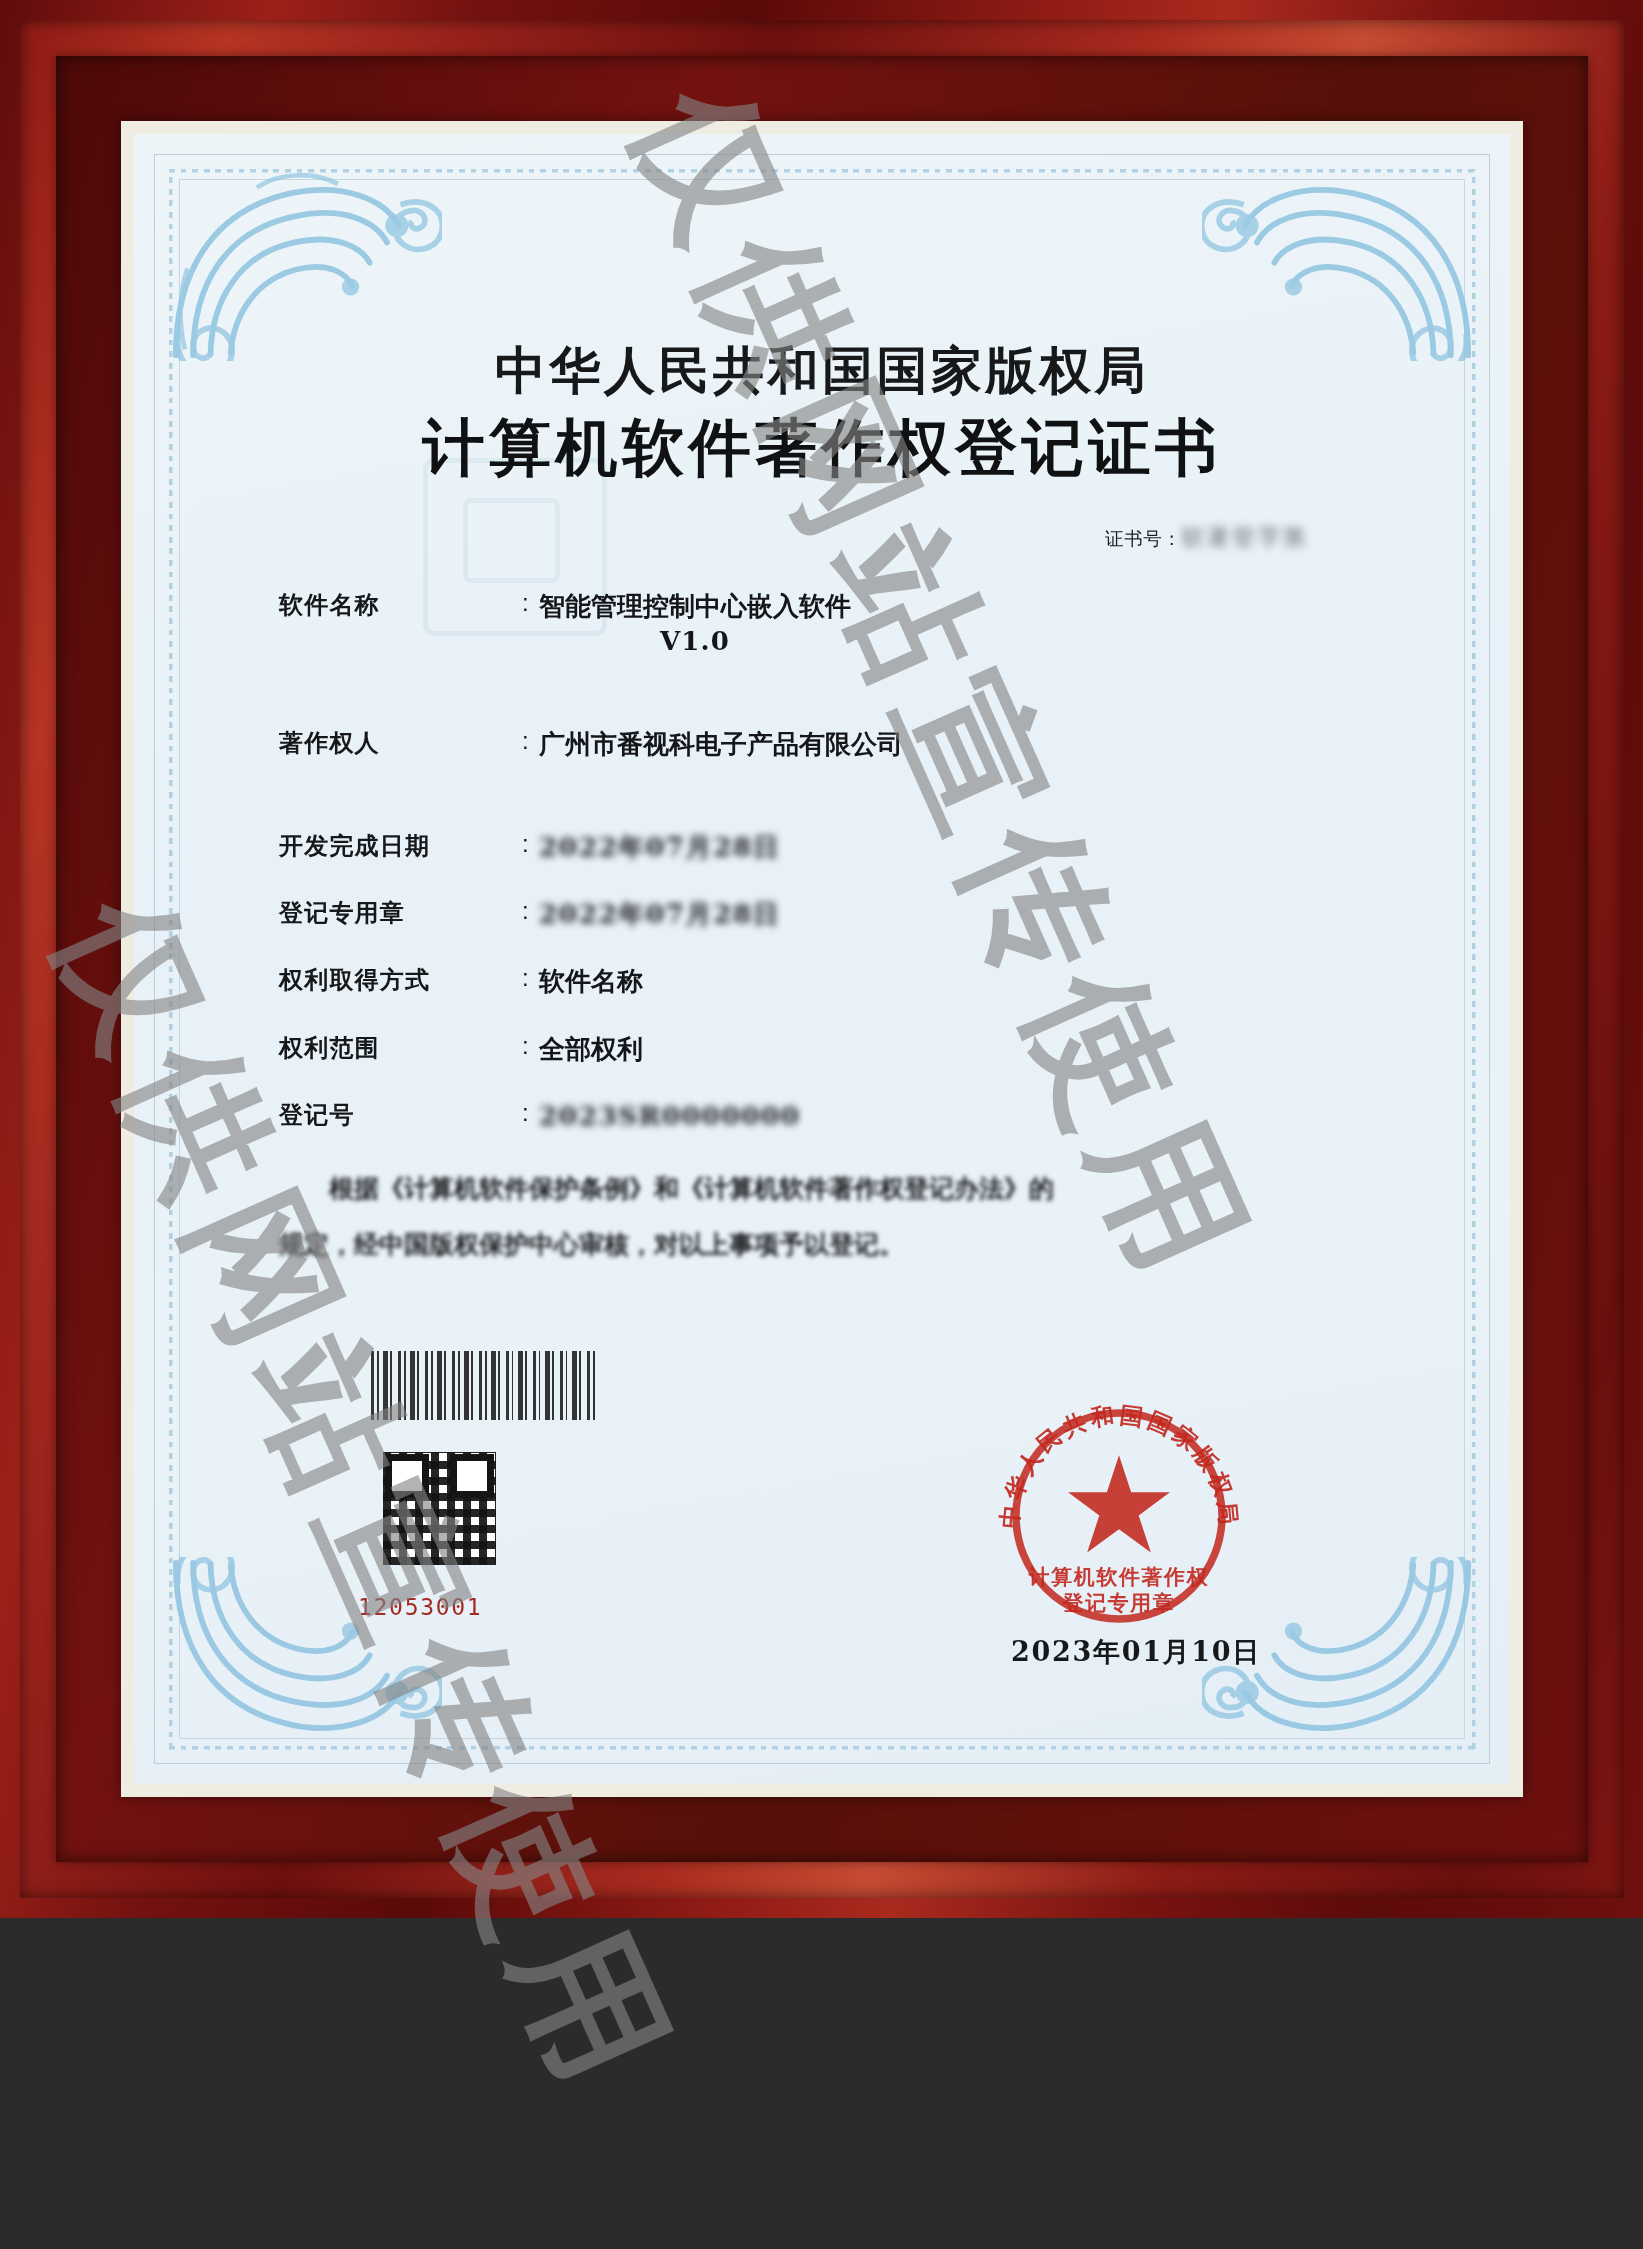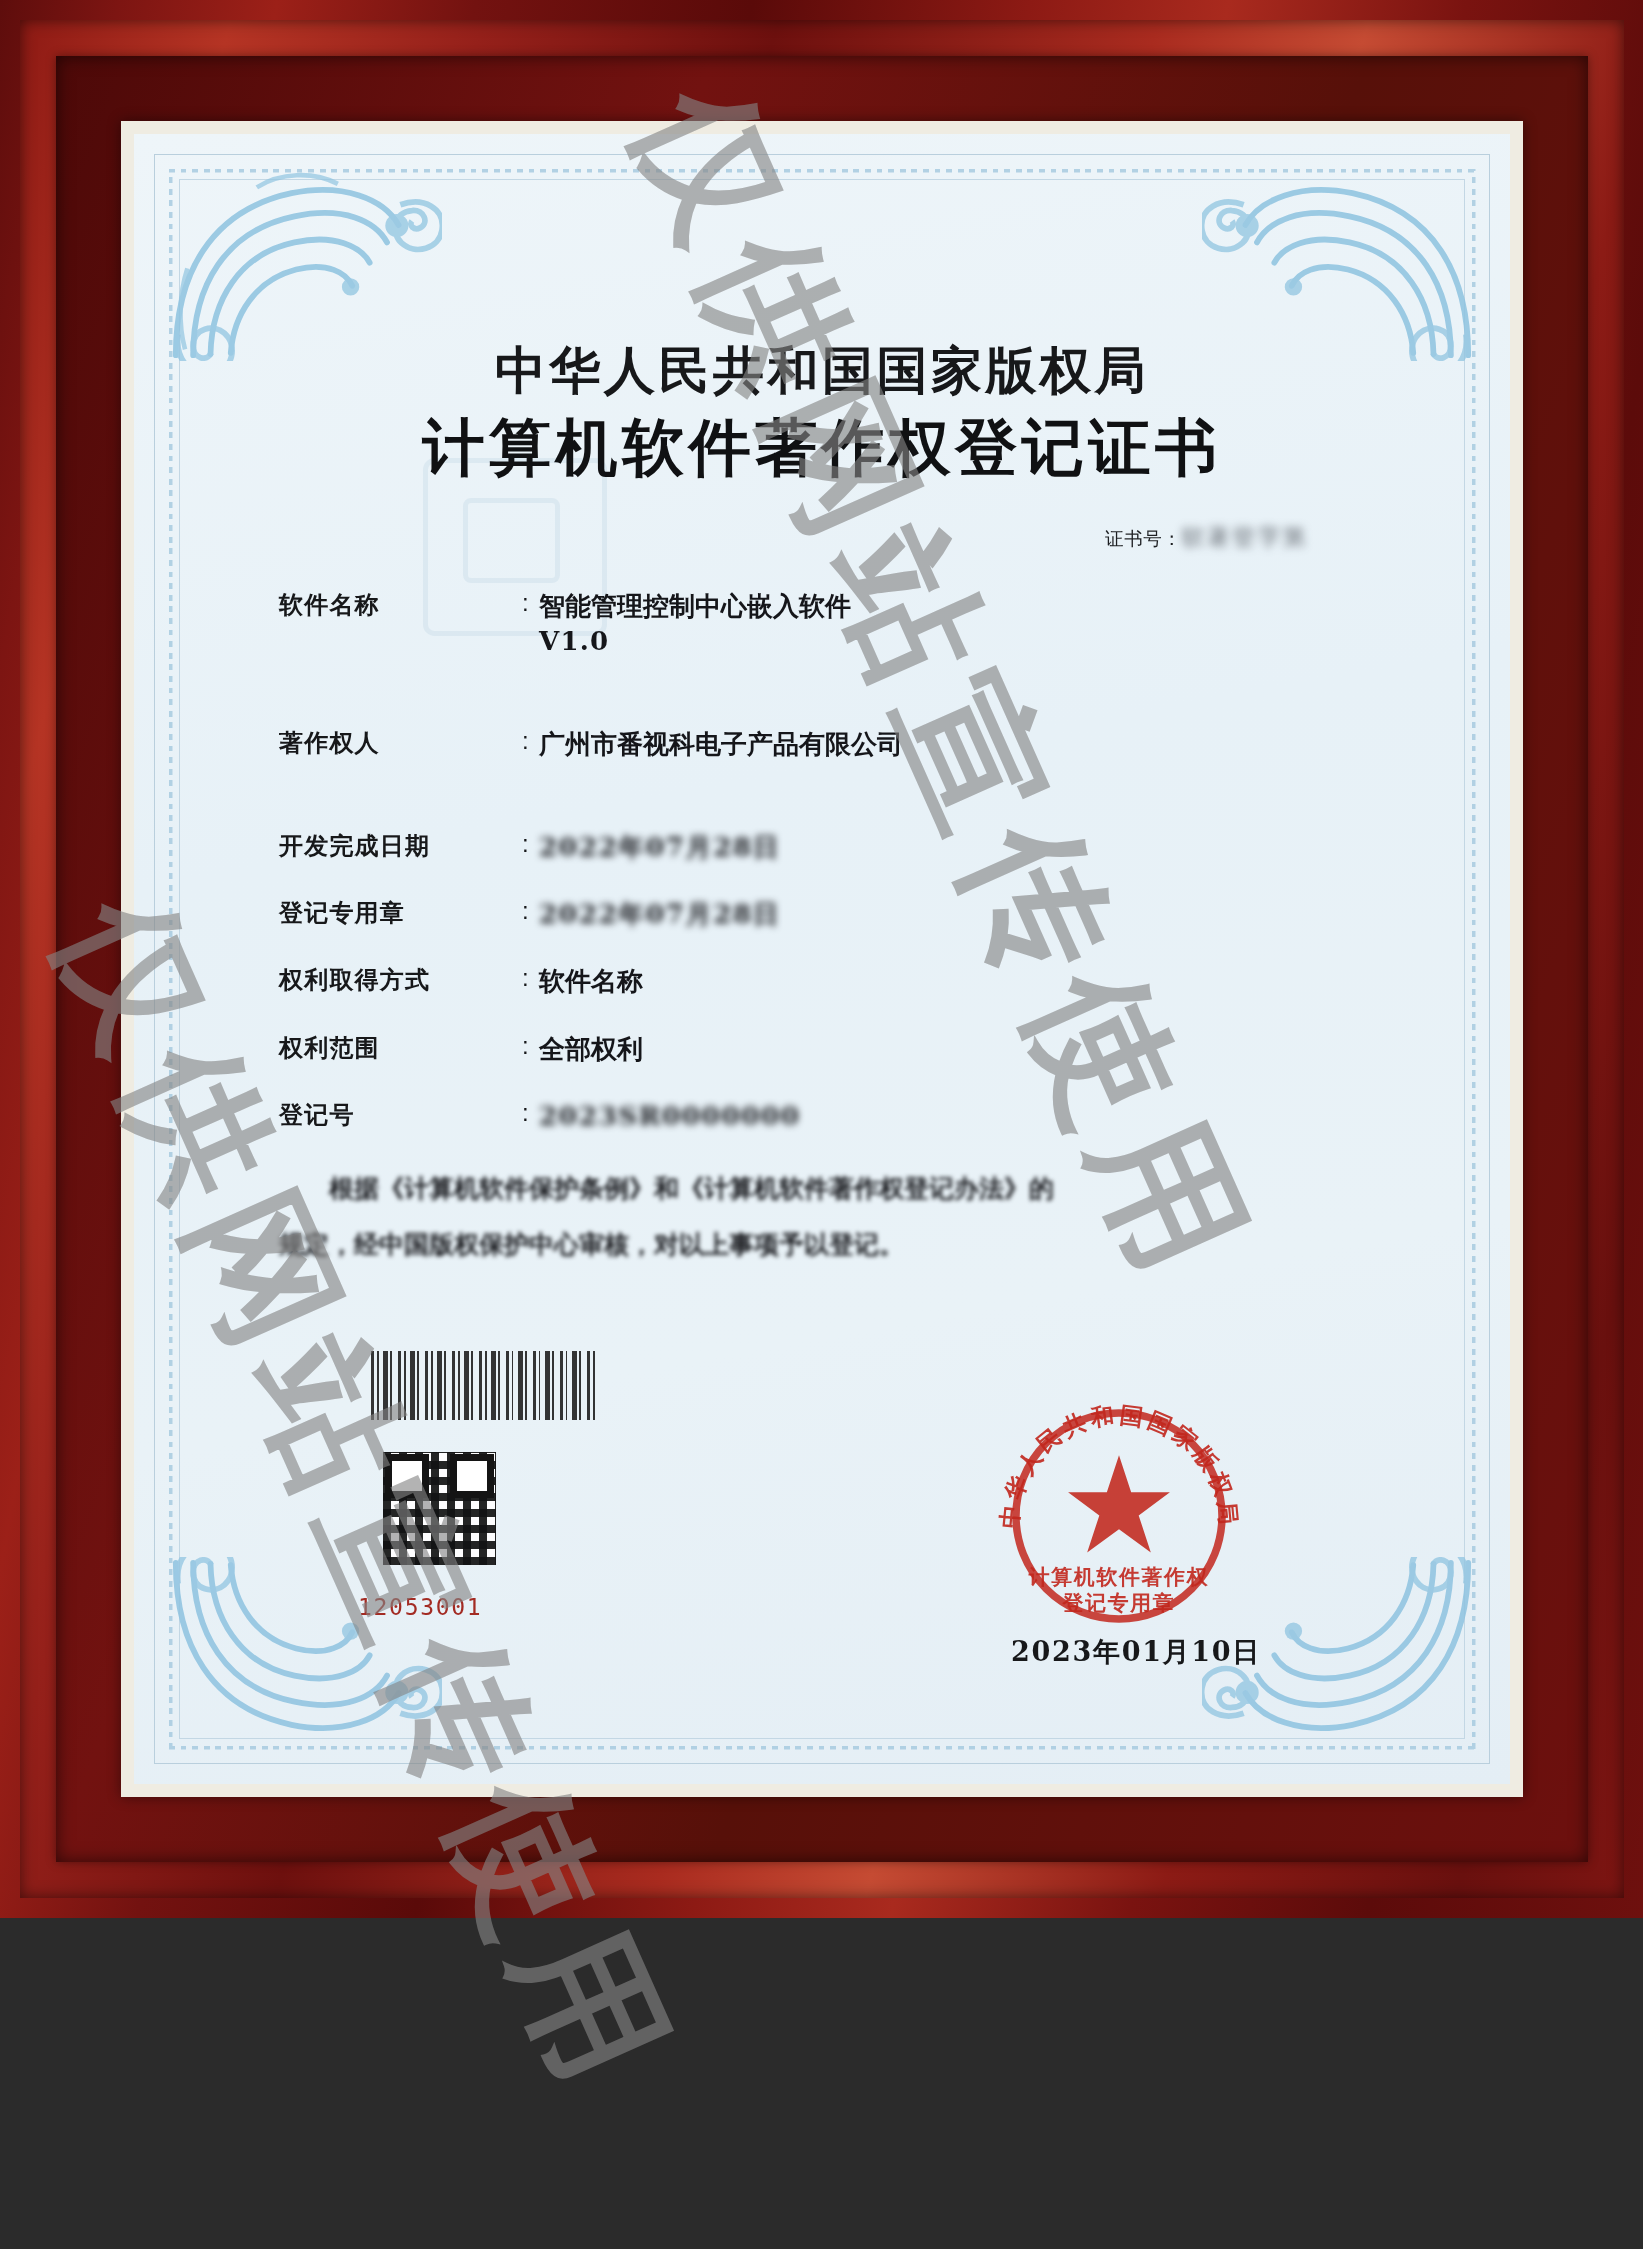--- a/index.html
+++ b/index.html
@@ -133,20 +133,21 @@
     color: rgba(40,44,52,.70);
     filter: blur(3.5px);
     letter-spacing: 1.7px;
   }
 
   .fields { margin-top: 36px; padding-left: 64px; }
   .field-row {
     display: flex;
     align-items: flex-start;
     margin-bottom: 32px;
+    text-align: center;
   }
   .field-label {
     width: 243px;
     flex: 0 0 243px;
     font-size: 24px;
     color: #17181a;
     letter-spacing: 1.2px;
     font-family: "DejaVu Serif", "Liberation Serif", serif;
     font-weight: 600;
   }

